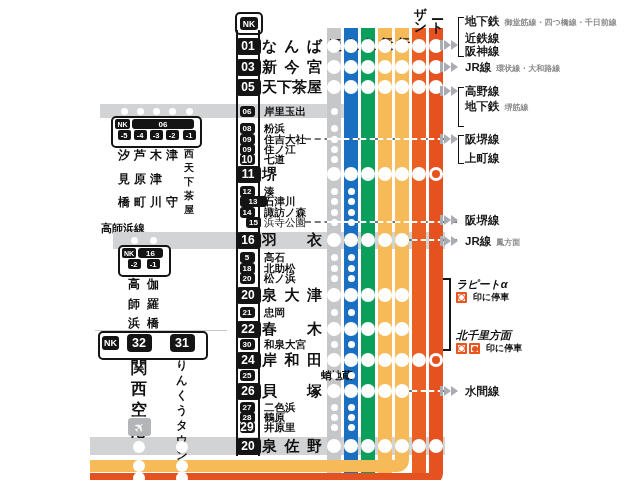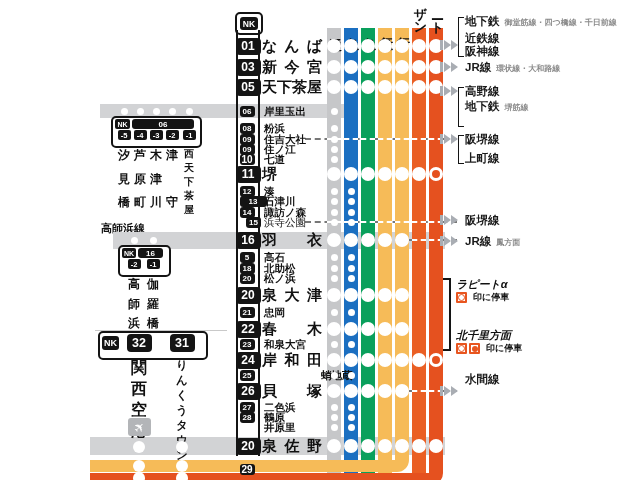--- a/index.html
+++ b/index.html
@@ -217,21 +217,21 @@
     <div class="abs badge" style="position: absolute; left: 235.5px; top: 320.5px; width: 25px; height: 17px; font-size: 12px; border-radius: 4px;">22</div>
     <div style="position: absolute; left: 262px; top: 320px; width: 60px; height: 18px; display: flex; justify-content: space-between; font-weight: bold; font-size: 15px; line-height: 18px;">
       <span>春</span>
       <span>木</span>
     </div>
     <div style="position: absolute; left: 327px; top: 322px; width: 14px; height: 14px; background: rgb(255, 255, 255); border-radius: 50%;"></div>
     <div style="position: absolute; left: 344px; top: 322px; width: 14px; height: 14px; background: rgb(255, 255, 255); border-radius: 50%;"></div>
     <div style="position: absolute; left: 361px; top: 322px; width: 14px; height: 14px; background: rgb(255, 255, 255); border-radius: 50%;"></div>
     <div style="position: absolute; left: 378px; top: 322px; width: 14px; height: 14px; background: rgb(255, 255, 255); border-radius: 50%;"></div>
     <div style="position: absolute; left: 395px; top: 322px; width: 14px; height: 14px; background: rgb(255, 255, 255); border-radius: 50%;"></div>
-    <div class="abs badge" style="position: absolute; left: 239.5px; top: 338.5px; width: 15px; height: 11px; font-size: 8px; border-radius: 3px;">23</div>
+    <div class="abs badge" style="position: absolute; left: 239.5px; top: 338.5px; width: 15px; height: 11px; font-size: 8px; border-radius: 3px;">30</div>
     <div style="position: absolute; left: 264px; top: 338px; font-weight: bold; font-size: 10.5px; line-height: 12px; white-space: nowrap;">和泉大宮</div>
     <div style="position: absolute; left: 330.5px; top: 340.5px; width: 7px; height: 7px; background: rgb(255, 255, 255); border-radius: 50%;"></div>
     <div style="position: absolute; left: 347.5px; top: 340.5px; width: 7px; height: 7px; background: rgb(255, 255, 255); border-radius: 50%;"></div>
     <div class="abs badge" style="position: absolute; left: 235.5px; top: 351.5px; width: 25px; height: 17px; font-size: 12px; border-radius: 4px;">24</div>
     <div style="position: absolute; left: 262px; top: 351px; width: 60px; height: 18px; display: flex; justify-content: space-between; font-weight: bold; font-size: 15px; line-height: 18px;">
       <span>岸</span>
       <span>和</span>
       <span>田</span>
     </div>
     <div style="position: absolute; left: 327px; top: 353px; width: 14px; height: 14px; background: rgb(255, 255, 255); border-radius: 50%;"></div>
@@ -256,21 +256,21 @@
     <div style="position: absolute; left: 378px; top: 384px; width: 14px; height: 14px; background: rgb(255, 255, 255); border-radius: 50%;"></div>
     <div style="position: absolute; left: 395px; top: 384px; width: 14px; height: 14px; background: rgb(255, 255, 255); border-radius: 50%;"></div>
     <div class="abs badge" style="position: absolute; left: 239.5px; top: 401.5px; width: 15px; height: 11px; font-size: 8px; border-radius: 3px;">27</div>
     <div style="position: absolute; left: 264px; top: 401px; font-weight: bold; font-size: 10.5px; line-height: 12px; white-space: nowrap;">二色浜</div>
     <div style="position: absolute; left: 330.5px; top: 403.5px; width: 7px; height: 7px; background: rgb(255, 255, 255); border-radius: 50%;"></div>
     <div style="position: absolute; left: 347.5px; top: 403.5px; width: 7px; height: 7px; background: rgb(255, 255, 255); border-radius: 50%;"></div>
     <div class="abs badge" style="position: absolute; left: 239.5px; top: 411.5px; width: 15px; height: 11px; font-size: 8px; border-radius: 3px;">28</div>
     <div style="position: absolute; left: 264px; top: 411px; font-weight: bold; font-size: 10.5px; line-height: 12px; white-space: nowrap;">鶴原</div>
     <div style="position: absolute; left: 330.5px; top: 413.5px; width: 7px; height: 7px; background: rgb(255, 255, 255); border-radius: 50%;"></div>
     <div style="position: absolute; left: 347.5px; top: 413.5px; width: 7px; height: 7px; background: rgb(255, 255, 255); border-radius: 50%;"></div>
-    <div class="abs badge" style="position: absolute; left: 239.5px; top: 421.5px; width: 15px; height: 11px; font-size: 10px; border-radius: 3px; margin-top: 42px;">29</div>
+    <div class="abs badge" style="position: absolute; left: 239.5px; top: 421.5px; width: 15px; height: 11px; font-size: 12px; border-radius: 3px;">29</div>
     <div style="position: absolute; left: 264px; top: 421px; font-weight: bold; font-size: 10.5px; line-height: 12px; white-space: nowrap;">井原里</div>
     <div style="position: absolute; left: 330.5px; top: 423.5px; width: 7px; height: 7px; background: rgb(255, 255, 255); border-radius: 50%;"></div>
     <div style="position: absolute; left: 347.5px; top: 423.5px; width: 7px; height: 7px; background: rgb(255, 255, 255); border-radius: 50%;"></div>
     <div class="abs badge" style="position: absolute; left: 235.5px; top: 437.5px; width: 25px; height: 17px; font-size: 12px; border-radius: 4px;">20</div>
     <div style="position: absolute; left: 262px; top: 437px; width: 60px; height: 18px; display: flex; justify-content: space-between; font-weight: bold; font-size: 15px; line-height: 18px;">
       <span>泉</span>
       <span>佐</span>
       <span>野</span>
     </div>
     <div style="position: absolute; left: 327px; top: 439px; width: 14px; height: 14px; background: rgb(255, 255, 255); border-radius: 50%;"></div>
@@ -429,16 +429,16 @@
     </div>
     <div class="abs legend-item" style="position: absolute; left: 465px; top: 235px;">
       <span class="legend-bold">JR線</span>
       <span class="legend-sub">鳳方面</span>
     </div>
     <div style="position: absolute; left: 440px; top: 386px; display: flex; align-items: center;">
       <span style="width: 3px; height: 10px; background: rgb(169, 173, 179); display: block; margin-right: 1px;"></span>
       <span style="width: 0px; height: 0px; border-top: 5px solid transparent; border-bottom: 5px solid transparent; border-left: 7px solid rgb(169, 173, 179); display: block;"></span>
       <span style="width: 0px; height: 0px; border-top: 5px solid transparent; border-bottom: 5px solid transparent; border-left: 7px solid rgb(169, 173, 179); display: block;"></span>
     </div>
-    <div class="abs legend-item" style="position: absolute; left: 465px; top: 373px;">
+    <div class="abs legend-item" style="position: absolute; left: 465px; top: 385px;">
       <span class="legend-bold">水間線</span>
     </div>
   </div>
 
 </body></html>

